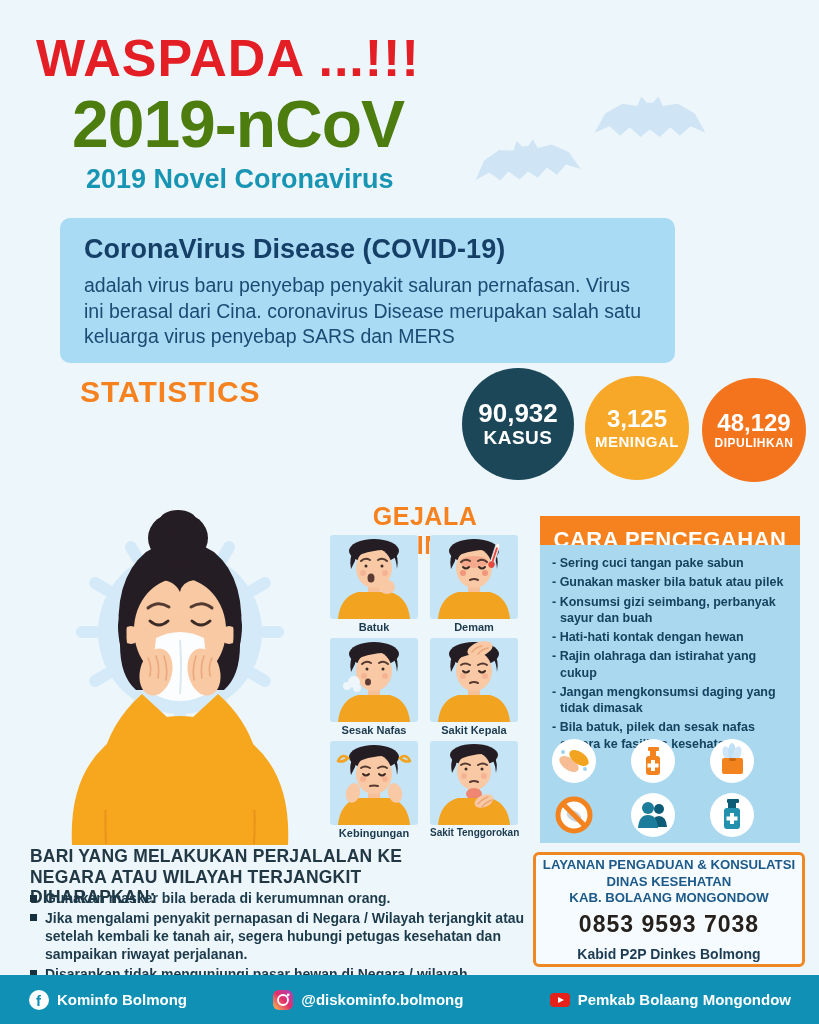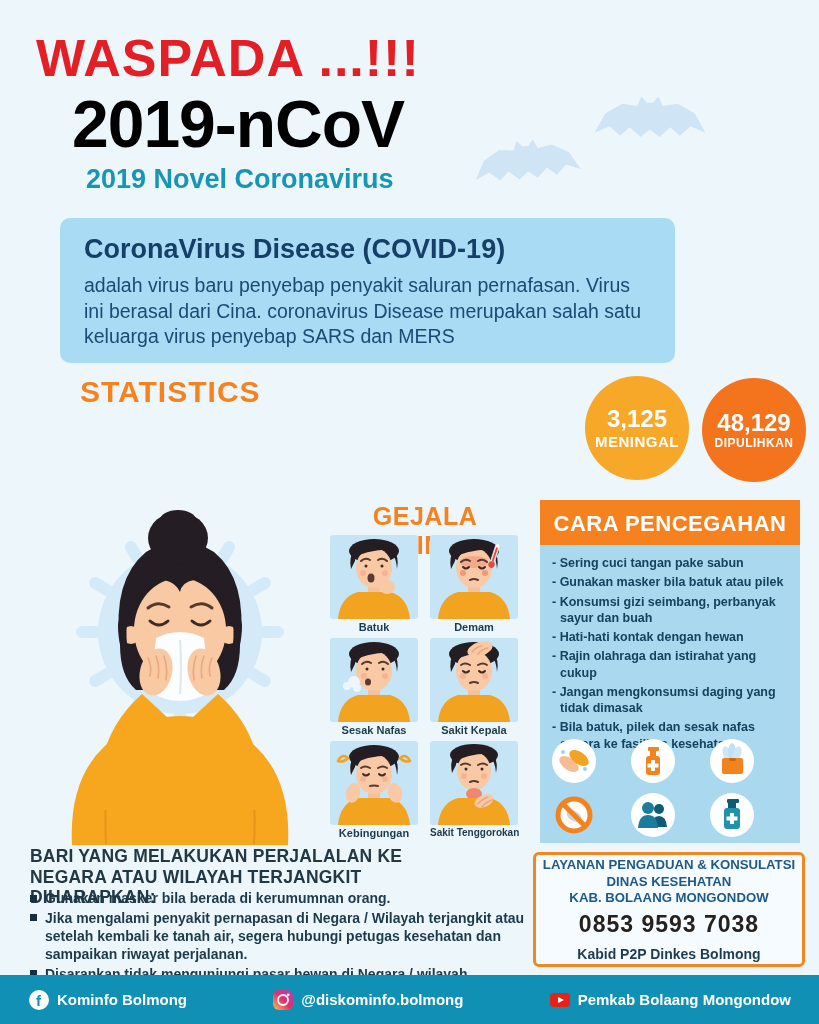--- a/index.html
+++ b/index.html
@@ -4,21 +4,21 @@
 <style>
   html,body{margin:0;padding:0;}
   body{font-family:"Liberation Sans", sans-serif; background:#dfe9ef;}
   .poster{position:relative; width:819px; height:1024px; background:#edf6fb; overflow:hidden;}
 
   
   .bat{position:absolute;}
   .bat1{left:586px; top:90px; width:128px;}
   .bat2{left:466px; top:134px; width:122px; transform:rotate(-6deg);}
   .alert-title{position:absolute; left:36px; top:28px; font-size:52px; font-weight:800; color:#e41e25; letter-spacing:1px; white-space:nowrap;}
-  .virus-code{position:absolute; left:72px; top:86px; font-size:66px; font-weight:800; color:#000000; letter-spacing:-1px; white-space:nowrap;}
+  .virus-code{position:absolute; left:72px; top:86px; font-size:66px; font-weight:800; color:#4d7c0f; letter-spacing:-1px; white-space:nowrap;}
   .virus-subtitle{position:absolute; left:86px; top:164px; font-size:27px; font-weight:700; color:#1995b4; white-space:nowrap;}
 
   
   .about-box{position:absolute; left:60px; top:218px; width:615px; height:145px; background:#a9dbf4; border-radius:10px; box-sizing:border-box; padding:16px 24px;}
   .about-title{font-size:27px; font-weight:800; color:#153f66; margin:0 0 8px 0;}
   .about-body{font-size:19.5px; font-weight:500; color:#1c4a72; line-height:1.32; margin:0;}
 
   
   .stats-heading{position:absolute; left:80px; top:375px; font-size:30px; font-weight:800; color:#f5821f; letter-spacing:1px;}
   .stat-circle{position:absolute; border-radius:50%; color:#fff; display:flex; flex-direction:column; align-items:center; justify-content:center; text-align:center;}
@@ -36,21 +36,21 @@
 
   
   .symptoms-heading{position:absolute; left:330px; top:502px; width:190px; text-align:center; font-size:25px; font-weight:800; color:#f5821f; letter-spacing:.5px;}
   .symptom-grid{position:absolute; left:330px; top:535px; width:188px; display:grid; grid-template-columns:88px 88px; column-gap:12px; row-gap:0;}
   .symptom-cell{width:88px; height:103px;}
   .symptom-card{width:88px; height:84px; background:#c5e4f6; border-radius:3px; overflow:hidden;}
   .symptom-label{display:block; width:88px; text-align:center; font-size:11px; font-weight:700; color:#1b3a4d; margin-top:2px; white-space:nowrap;}
   .symptom-label.small{font-size:10px;}
 
   
-  .prevention-header{position:absolute; left:540px; top:500px; width:260px; height:48px; background:#f5821f; display:flex; align-items:center; justify-content:center; font-size:22px; font-weight:800; color:#fff; letter-spacing:.5px;}
+  .prevention-header{position:absolute; left:540px; top:516px; width:260px; height:48px; background:#f5821f; display:flex; align-items:center; justify-content:center; font-size:22px; font-weight:800; color:#fff; letter-spacing:.5px;}
   .prevention-box{position:absolute; left:540px; top:545px; width:260px; height:298px; background:#a9d8ef; box-sizing:border-box; padding:10px 10px 0 12px;}
   .prevention-list{margin:0; padding:0; list-style:none;}
   .prevention-list li{font-size:12.5px; font-weight:600; color:#14435f; line-height:1.3; margin-bottom:3px; padding-left:8px; text-indent:-8px;}
   .prevention-icons{position:absolute; left:552px; width:236px; display:flex; gap:35px;}
   .prevention-icons.row-1{top:739px;}
   .prevention-icons.row-2{top:793px;}
   .icon-bubble{width:44px; height:44px;}
 
   
   .travel-heading{position:absolute; left:30px; top:846px; width:430px; font-size:17.5px; font-weight:800; color:#223844; line-height:1.18; letter-spacing:.2px;}
@@ -83,20 +83,24 @@
   <div class="alert-title">WASPADA ...!!!</div>
   <div class="virus-code">2019-nCoV</div>
   <div class="virus-subtitle">2019 Novel Coronavirus</div>
 
   <div class="about-box">
     <p class="about-title">CoronaVirus Disease (COVID-19)</p>
     <p class="about-body">adalah virus baru penyebap penyakit saluran pernafasan. Virus ini berasal dari Cina. coronavirus Disease merupakan salah satu keluarga virus penyebap SARS dan MERS</p>
   </div>
 
   <div class="stats-heading">STATISTICS</div>
+  <div class="stat-circle stat-1">
+    <span class="stat-value">90,932</span>
+    <span class="stat-label">KASUS</span>
+  </div>
   <div class="stat-circle stat-2">
     <span class="stat-value">3,125</span>
     <span class="stat-label">MENINGAL</span>
   </div>
   <div class="stat-circle stat-3">
     <span class="stat-value">48,129</span>
     <span class="stat-label">DIPULIHKAN</span>
   </div>
 
   <svg class="sneeze-illustration" viewBox="0 0 295 365">

